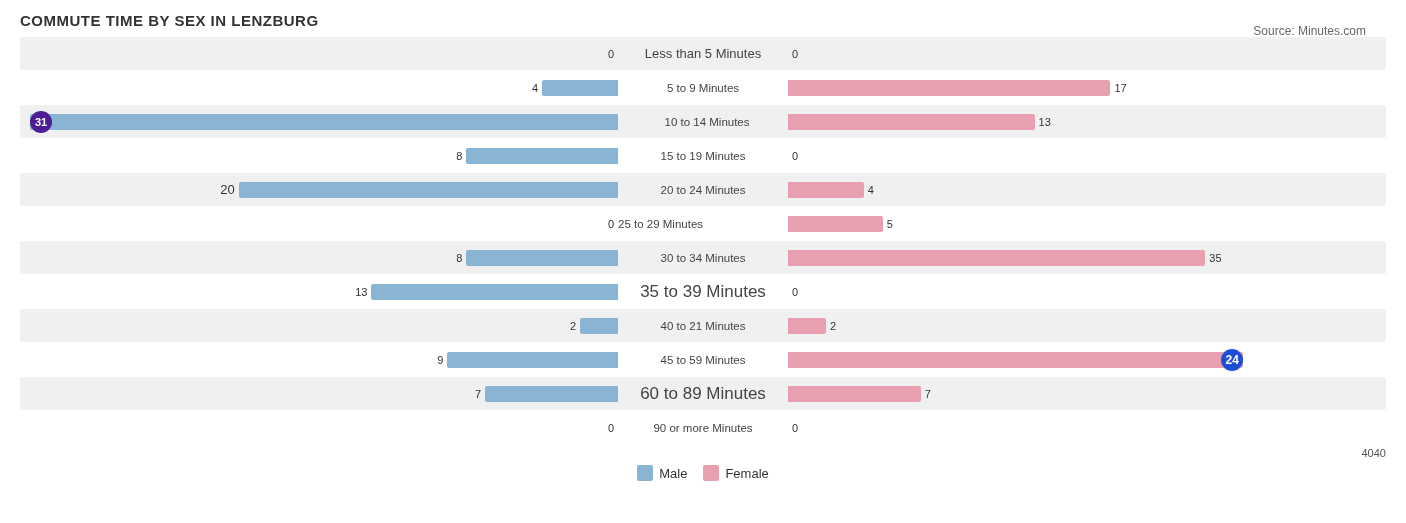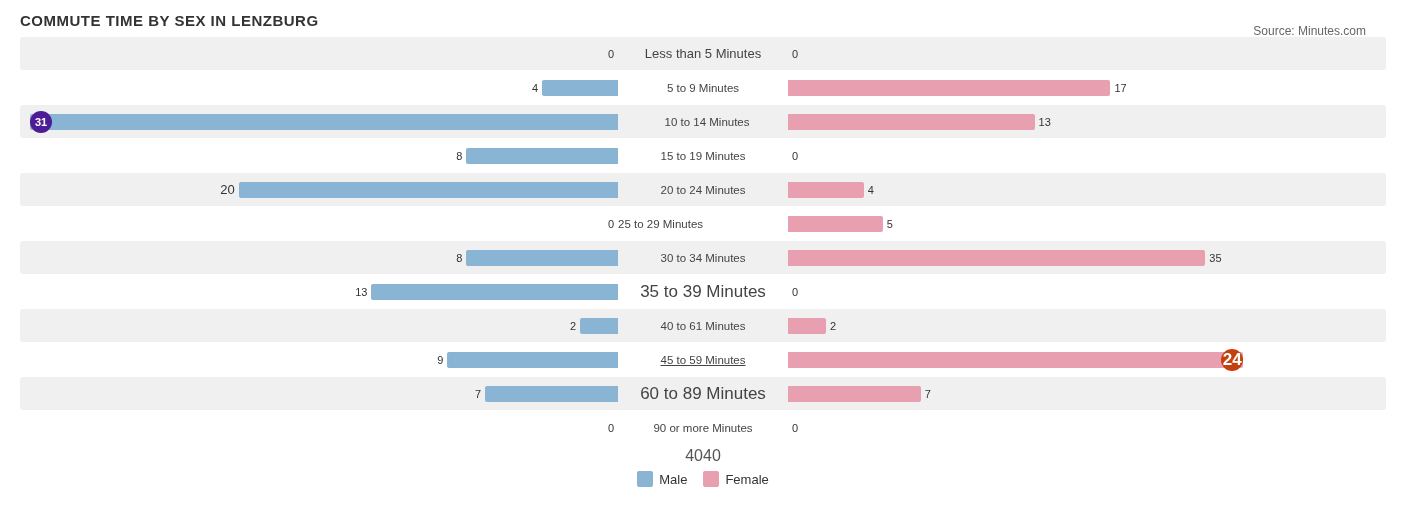--- a/index.html
+++ b/index.html
@@ -121,50 +121,50 @@
           <div style="position: absolute; left: calc(50% + 506.29px); font-size: 11px; color: rgb(51, 51, 51); z-index: 6; white-space: nowrap;">35</div>
         </div>
         <div style="position: relative; height: 33px; display: flex; align-items: center; background: rgb(255, 255, 255); margin-bottom: 1px; border-radius: 3px;">
           <div style="position: absolute; left: 50%; transform: translateX(-50%); font-size: 17px; color: rgb(68, 68, 68); z-index: 5; white-space: nowrap; text-align: center; width: 170px;">35 to 39 Minutes</div>
           <div style="position: absolute; right: calc(50% + 85px); width: 246.581px; height: 16px; background: rgb(137, 180, 212); border-radius: 2px 0px 0px 2px; z-index: 3;"></div>
           <div style="position: absolute; right: calc(50% + 335.581px); font-size: 11px; color: rgb(51, 51, 51); z-index: 6; white-space: nowrap;">13</div>
           <div style="position: absolute; left: calc(50% + 85px); width: 0px; height: 16px; background: rgb(232, 160, 176); border-radius: 0px 2px 2px 0px; z-index: 3;"></div>
           <div style="position: absolute; left: calc(50% + 89px); font-size: 11px; color: rgb(51, 51, 51); z-index: 6; white-space: nowrap;">0</div>
         </div>
         <div style="position: relative; height: 33px; display: flex; align-items: center; background: rgb(240, 240, 240); margin-bottom: 1px; border-radius: 3px;">
-          <div style="position: absolute; left: 50%; transform: translateX(-50%); font-size: 11.5px; color: rgb(68, 68, 68); z-index: 5; white-space: nowrap; text-align: center; width: 170px;">40 to 61 Minutes</div>
+          <div style="position: absolute; left: 50%; transform: translateX(-50%); font-size: 11.5px; color: rgb(68, 68, 68); z-index: 5; white-space: nowrap; text-align: center; width: 170px;">40 to 21 Minutes</div>
           <div style="position: absolute; right: calc(50% + 85px); width: 37.9355px; height: 16px; background: rgb(137, 180, 212); border-radius: 2px 0px 0px 2px; z-index: 3;"></div>
           <div style="position: absolute; right: calc(50% + 126.935px); font-size: 11px; color: rgb(51, 51, 51); z-index: 6; white-space: nowrap;">2</div>
           <div style="position: absolute; left: calc(50% + 85px); width: 37.9355px; height: 16px; background: rgb(232, 160, 176); border-radius: 0px 2px 2px 0px; z-index: 3;"></div>
           <div style="position: absolute; left: calc(50% + 126.935px); font-size: 11px; color: rgb(51, 51, 51); z-index: 6; white-space: nowrap;">2</div>
         </div>
         <div style="position: relative; height: 33px; display: flex; align-items: center; background: rgb(255, 255, 255); margin-bottom: 1px; border-radius: 3px;">
-          <div style="position: absolute; left: 50%; transform: translateX(-50%); font-size: 11.5px; color: rgb(68, 68, 68); z-index: 5; white-space: nowrap; text-align: center; width: 194px; text-decoration: underline;">45 to 59 Minutes</div>
+          <div style="position: absolute; left: 50%; transform: translateX(-50%); font-size: 11.5px; color: rgb(68, 68, 68); z-index: 5; white-space: nowrap; text-align: center; width: 194px;">45 to 59 Minutes</div>
           <div style="position: absolute; right: calc(50% + 85px); width: 170.71px; height: 16px; background: rgb(137, 180, 212); border-radius: 2px 0px 0px 2px; z-index: 3;"></div>
           <div style="position: absolute; right: calc(50% + 259.71px); font-size: 11px; color: rgb(51, 51, 51); z-index: 6; white-space: nowrap;">9</div>
           <div style="position: absolute; left: calc(50% + 85px); width: 455.226px; height: 16px; background: rgb(232, 160, 176); border-radius: 0px 2px 2px 0px; z-index: 3;"></div>
-          <div style="position: absolute; left: calc(50% + 518.226px); font-size: 17px; color: rgb(255, 255, 255); z-index: 6; white-space: nowrap; background: #c2410c; border-radius: 50%; width: 22px; height: 22px; display: flex; align-items: center; justify-content: center; font-weight: bold;">24</div>
+          <div style="position: absolute; left: calc(50% + 518.226px); font-size: 12px; color: rgb(255, 255, 255); z-index: 6; white-space: nowrap; background: #1d4ed8; border-radius: 50%; width: 22px; height: 22px; display: flex; align-items: center; justify-content: center; font-weight: bold;">24</div>
         </div>
         <div style="position: relative; height: 33px; display: flex; align-items: center; background: rgb(240, 240, 240); margin-bottom: 1px; border-radius: 3px;">
           <div style="position: absolute; left: 50%; transform: translateX(-50%); font-size: 17px; color: rgb(68, 68, 68); z-index: 5; white-space: nowrap; text-align: center; width: 170px;">60 to 89 Minutes</div>
           <div style="position: absolute; right: calc(50% + 85px); width: 132.774px; height: 16px; background: rgb(137, 180, 212); border-radius: 2px 0px 0px 2px; z-index: 3;"></div>
           <div style="position: absolute; right: calc(50% + 221.774px); font-size: 11px; color: rgb(51, 51, 51); z-index: 6; white-space: nowrap;">7</div>
           <div style="position: absolute; left: calc(50% + 85px); width: 132.774px; height: 16px; background: rgb(232, 160, 176); border-radius: 0px 2px 2px 0px; z-index: 3;"></div>
           <div style="position: absolute; left: calc(50% + 221.774px); font-size: 11px; color: rgb(51, 51, 51); z-index: 6; white-space: nowrap;">7</div>
         </div>
         <div style="position: relative; height: 33px; display: flex; align-items: center; background: rgb(255, 255, 255); margin-bottom: 1px; border-radius: 3px;">
           <div style="position: absolute; left: 50%; transform: translateX(-50%); font-size: 11.5px; color: rgb(68, 68, 68); z-index: 5; white-space: nowrap; text-align: center; width: 170px;">90 or more Minutes</div>
           <div style="position: absolute; right: calc(50% + 85px); width: 0px; height: 16px; background: rgb(137, 180, 212); border-radius: 2px 0px 0px 2px; z-index: 3;"></div>
           <div style="position: absolute; right: calc(50% + 89px); font-size: 11px; color: rgb(51, 51, 51); z-index: 6; white-space: nowrap;">0</div>
           <div style="position: absolute; left: calc(50% + 85px); width: 0px; height: 16px; background: rgb(232, 160, 176); border-radius: 0px 2px 2px 0px; z-index: 3;"></div>
           <div style="position: absolute; left: calc(50% + 89px); font-size: 11px; color: rgb(51, 51, 51); z-index: 6; white-space: nowrap;">0</div>
         </div>
       </div>
 
-    <div style="display:flex; justify-content:center; padding: 2px 0; font-size:16px; color:#555;">
+    <div style="display:flex; justify-content:flex-end; padding: 2px 0; font-size:11px; color:#555;">
       <span>40</span>
       <span>40</span>
     </div>
 
     <div class="legend">
       <div class="legend-item">
         <div class="legend-box" style="background:#89b4d4;"></div>
         <span>Male</span>
       </div>
       <div class="legend-item">

